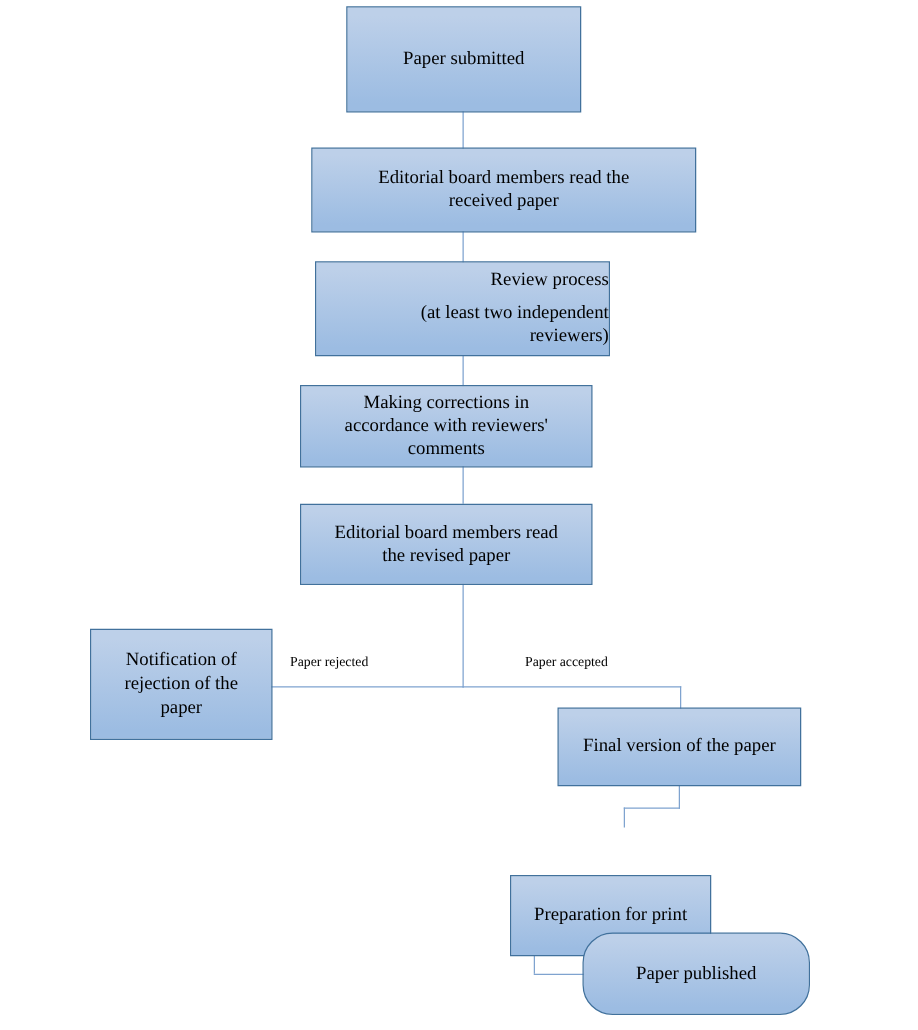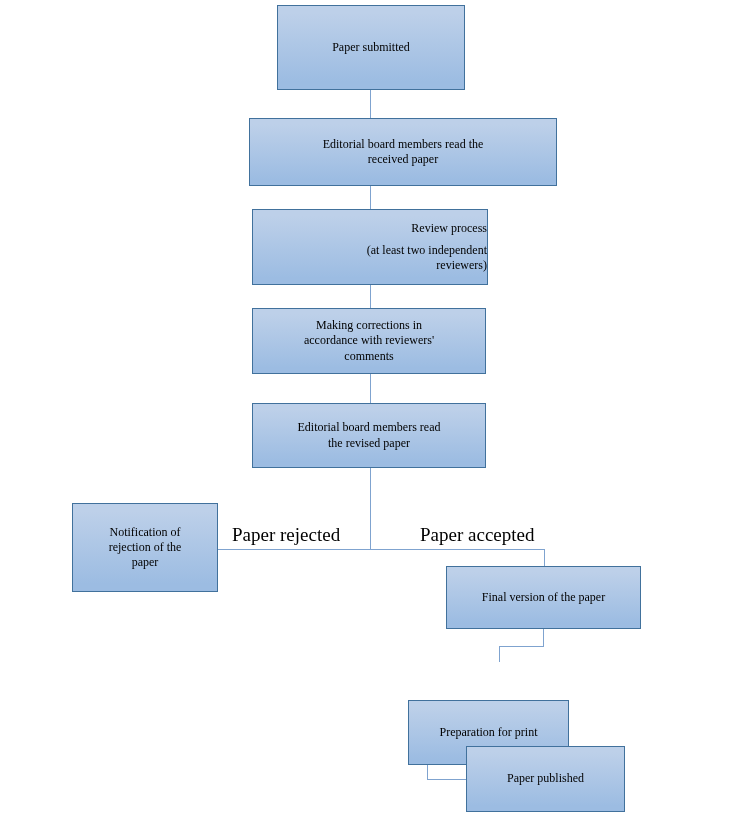--- a/index.html
+++ b/index.html
@@ -20,21 +20,21 @@
   }
   .node {
     position: absolute;
     box-sizing: border-box;
     border: 1px solid #41719C;
     background: linear-gradient(to bottom, #BDD0E9 0%, #BDD0E9 8%, #9CBCE2 92%, #9CBCE2 100%);
     display: flex;
     align-items: center;
     justify-content: center;
     text-align: center;
-    font-size: 12px;
+    font-size: 15px;
     line-height: 1.26;
     color: #000000;
     z-index: 3;
   }
   .node .label {
     display: block;
     width: 100%;
     padding: 0 3px;
     box-sizing: border-box;
     white-space: pre-line;
@@ -55,21 +55,21 @@
   }
   .edge {
     position: absolute;
     background: #7FA3CF;
     z-index: 1;
   }
   .edge.v { width: 1px; }
   .edge.h { height: 1px; }
   .edge-label {
     position: absolute;
-    font-size: 19px;
+    font-size: 11px;
     line-height: 1.2;
     color: #000000;
     white-space: nowrap;
     z-index: 2;
   }
 </style>
 </head>
 <body>
 
 <div id="canvas">
@@ -106,46 +106,46 @@
   </div>
 
   <div class="node two-part" style="left:252px; top:209px; width:236px; height:76px;">
     <span class="label-wrap">
       <span class="line-a">Review process</span>
       <span class="line-b">(at least two independent
 reviewers)</span>
     </span>
   </div>
 
-  <div class="node" style="left:252px; top:308px; width:234px; height:66px;">
+  <div class="node" style="left:240px; top:308px; width:234px; height:66px;">
     <span class="label">Making corrections in
 accordance with reviewers'
 comments</span>
   </div>
 
-  <div class="node" style="left:252px; top:403px; width:234px; height:65px;text-align:center;">
+  <div class="node" style="left:240px; top:403px; width:234px; height:65px;text-align:center;">
     <span class="label">Editorial board members read
 the revised paper</span>
   </div>
 
   <div class="node" style="left:72px; top:503px; width:146px; height:89px;">
     <span class="label">Notification of
 rejection of  the
 paper</span>
   </div>
 
   <div class="node" style="left:446px; top:566px; width:195px; height:63px;">
     <span class="label">Final version of the paper</span>
   </div>
 
   <div class="node" style="left:408px; top:700px; width:161px; height:65px;">
     <span class="label">Preparation for print</span>
   </div>
 
-  <div class="node" style="left:466px; top:746px; width:159px; height:66px;">
+  <div class="node" style="left:466px; top:746px; width:182px; height:66px;border-radius:24px;">
     <span class="label">Paper published</span>
   </div>
 
   <div class="edge-label" style="left:232px; top:524px;">Paper rejected</div>
 
   <div class="edge-label" style="left:420px; top:524px;text-align:right;">Paper accepted</div>
 
 </div>
 
 </body></html>

